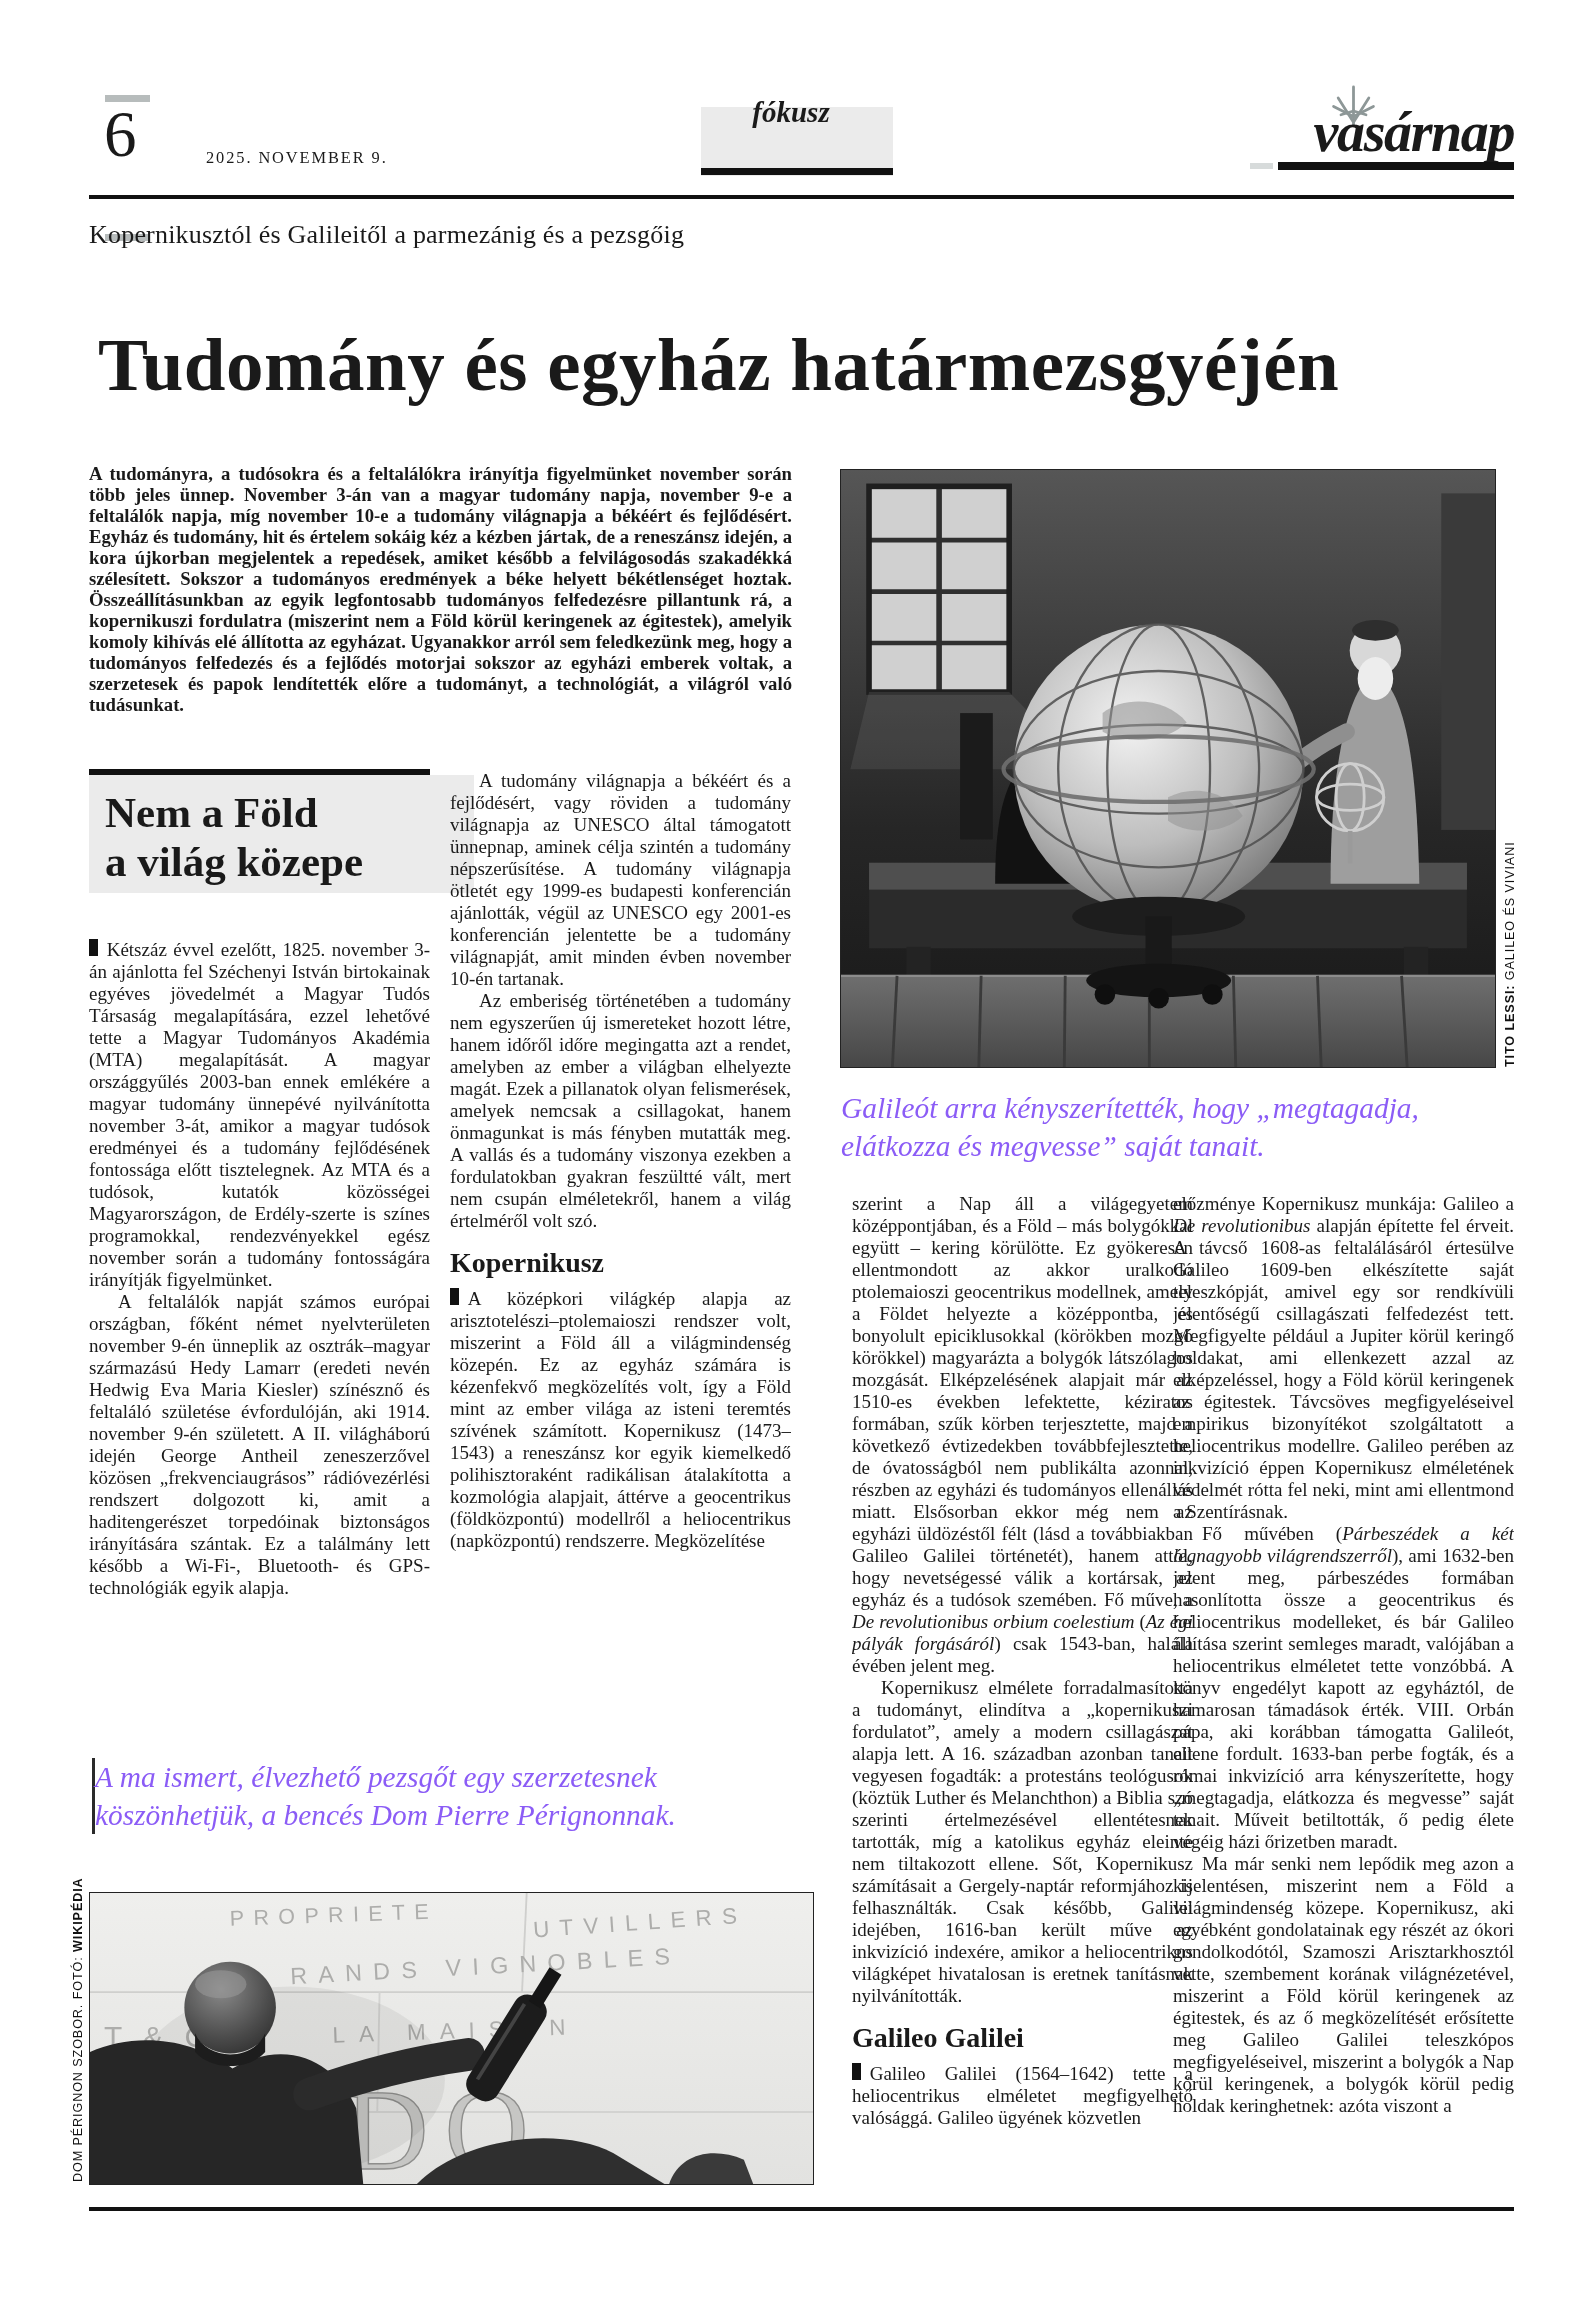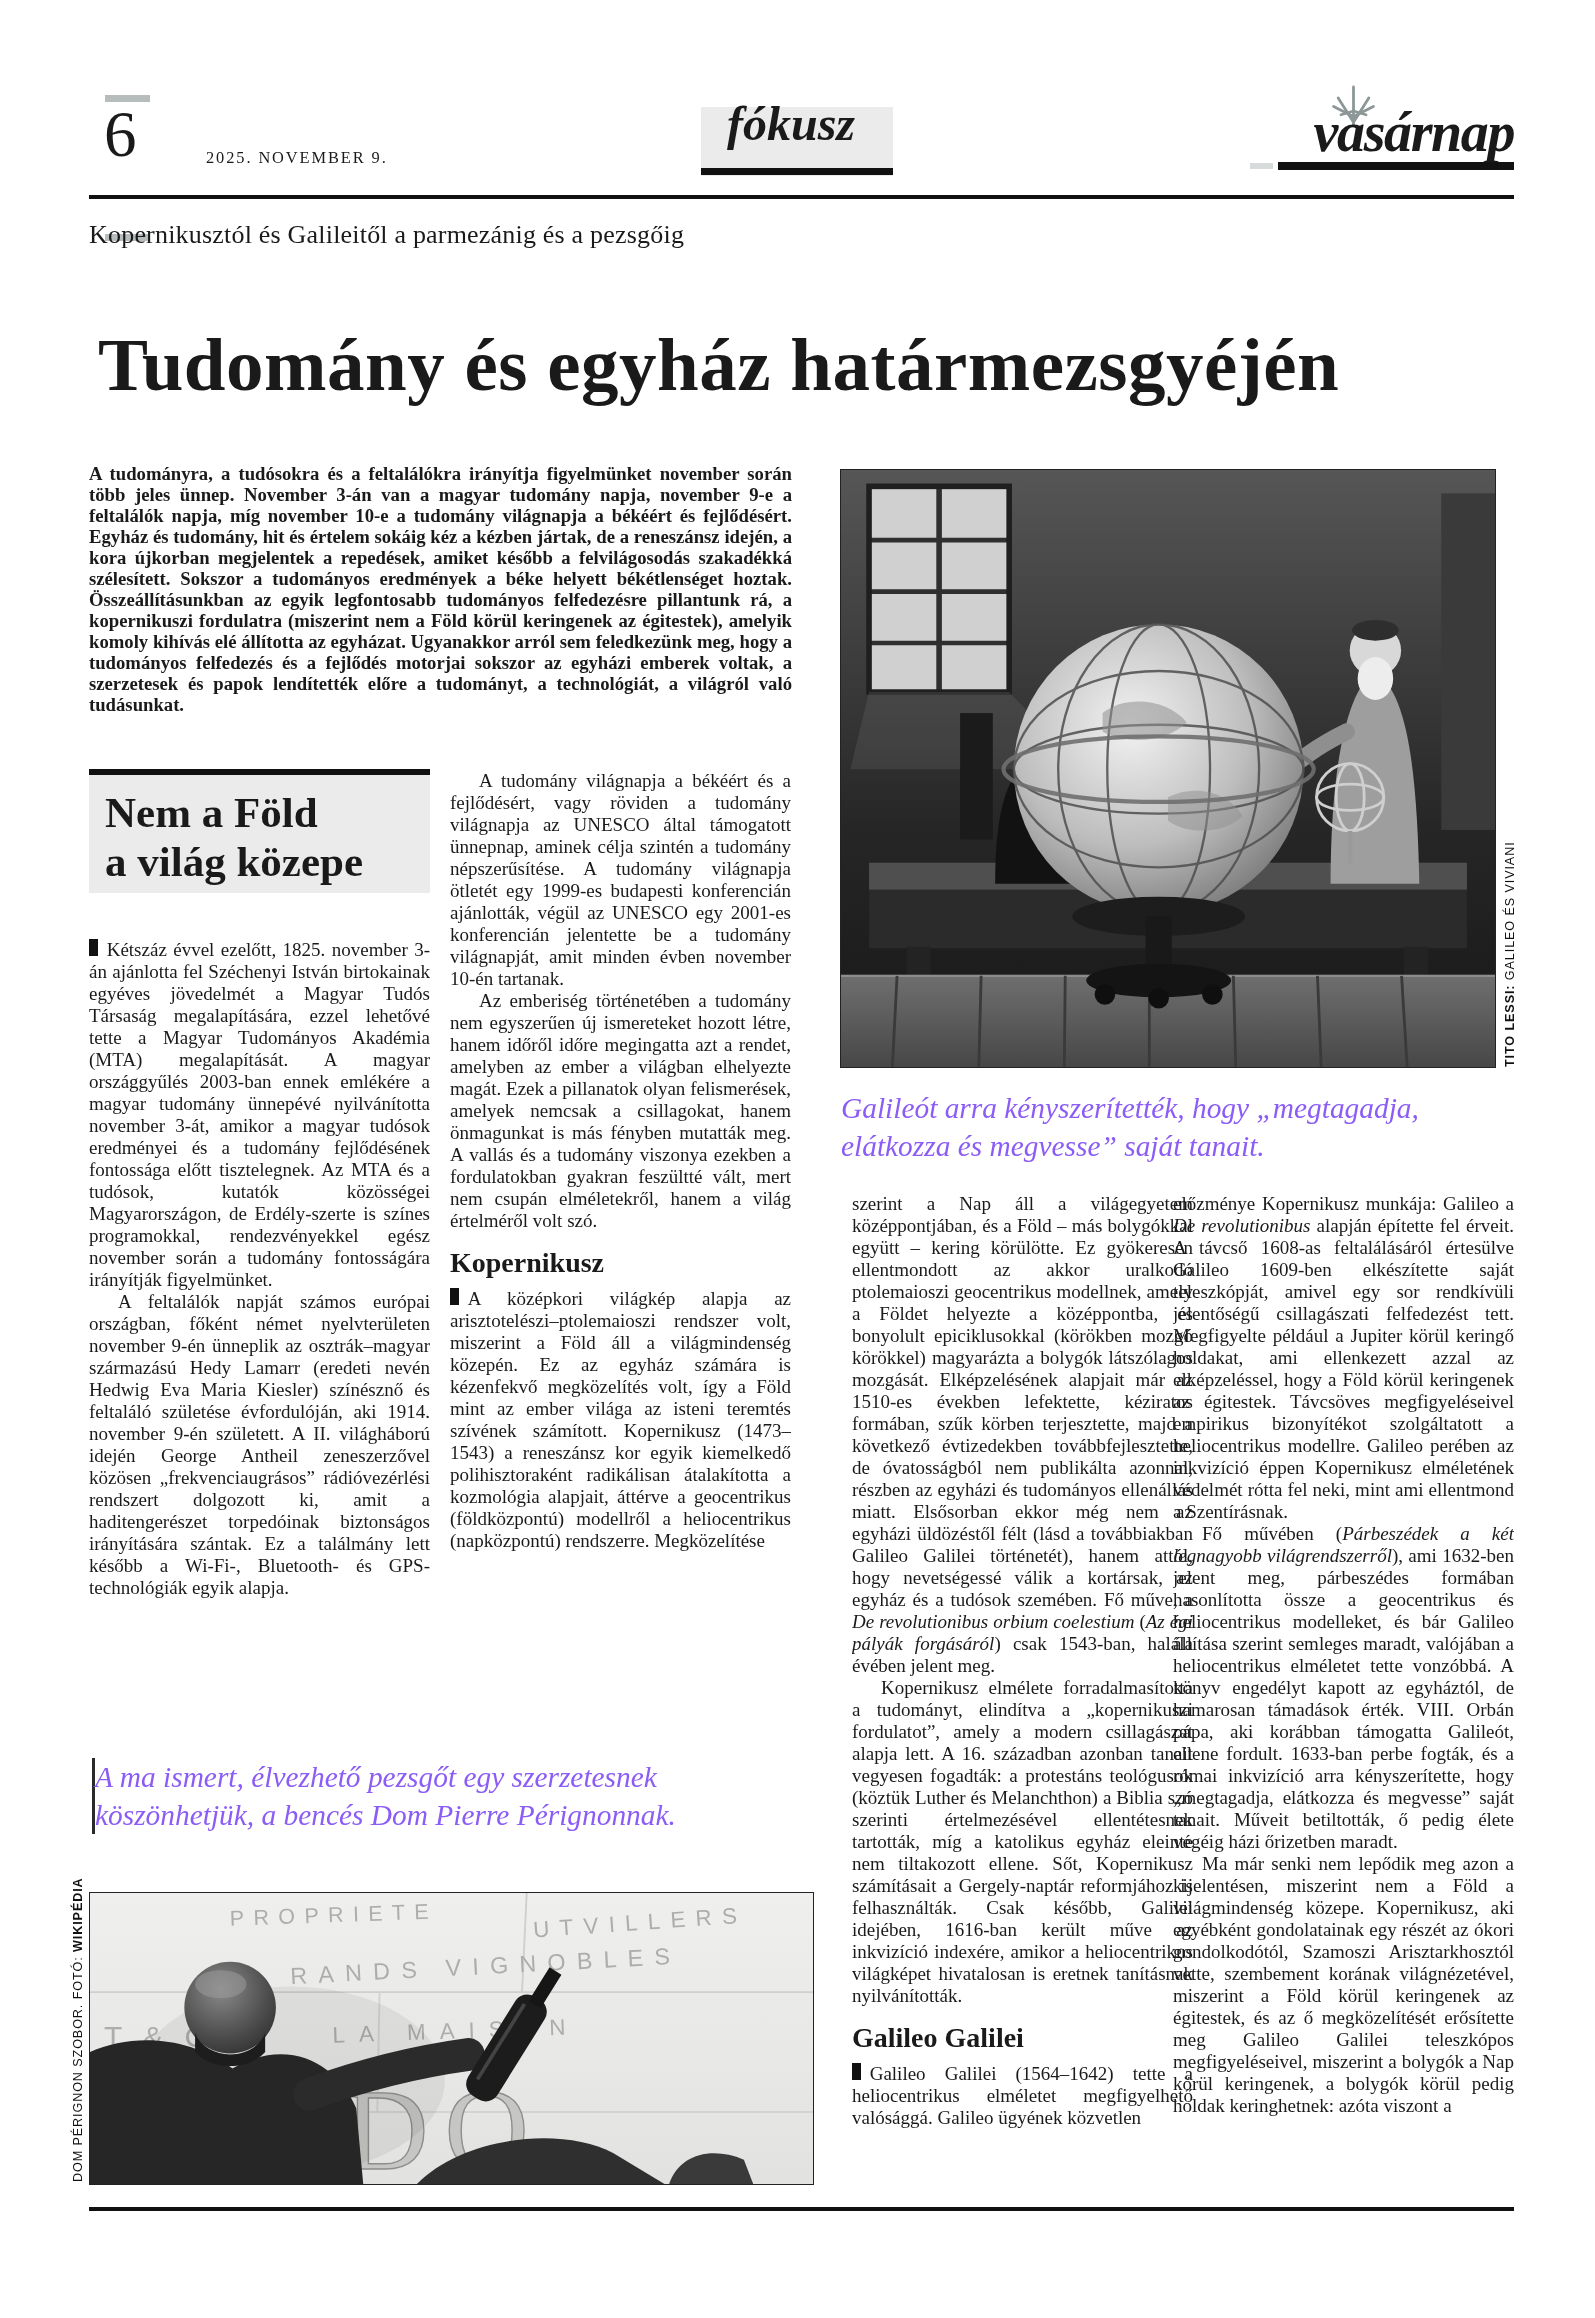--- a/index.html
+++ b/index.html
@@ -7,21 +7,21 @@
         font-family:"Liberation Serif",serif;color:#1a1a1a;overflow:hidden;margin:0 auto;}
 
   
   .mark{position:absolute;background:#b7bcbc;width:45px;height:6.5px;}
   .mark-top{left:105px;top:95px;}
   .mark-bottom{left:105px;top:234px;}
   .page-num{position:absolute;left:104px;top:102px;font-size:65px;line-height:1;font-weight:400;}
   .issue-date{position:absolute;left:206px;top:148px;font-size:16.4px;font-weight:400;letter-spacing:1.9px;}
   .fokusz-box{position:absolute;left:701px;top:107px;width:192px;height:69px;background:#ebebeb;}
   .fokusz-label{position:absolute;left:0;right:12px;top:-11.2px;text-align:center;
-                font-size:48px;font-weight:700;font-style:italic;}
+                font-size:29px;font-weight:700;font-style:italic;}
   .fokusz-bar{position:absolute;left:0;bottom:0.9px;width:100%;height:7px;background:#111;}
   .masthead{position:absolute;right:81px;top:102px;font-size:56px;line-height:1.1;
             font-style:italic;font-weight:700;letter-spacing:-1.4px;}
   .masthead-icon{position:absolute;left:1328px;top:84px;}
   .masthead-bar{position:absolute;left:1278px;top:162px;width:236px;height:7.5px;background:#111;}
   .masthead-mark{position:absolute;left:1250px;top:163px;width:23.4px;height:5.6px;background:#d7dbdb;}
   .header-rule{position:absolute;left:89px;top:195px;width:1425px;height:4.2px;background:#111;}
 
   
   .kicker{position:absolute;left:89px;top:220px;font-size:26px;font-weight:400;letter-spacing:0.2px;}
@@ -40,21 +40,21 @@
   .credit-galileo{left:1503px;top:1067px;}
   .credit-statue{left:71px;top:2182px;}
 
   
   .pull-quote{position:absolute;font-style:italic;font-size:29.4px;line-height:38px;color:#8b5cf6;}
   .quote-photo{left:841px;top:1089px;width:673px;}
   .quote-champagne{left:92px;top:1758px;width:687px;border-left:3.3px solid #2a2a2a;}
 
   
   .side-box-bar{position:absolute;left:89px;top:769px;width:341px;height:5.6px;background:#111;}
-  .side-box{position:absolute;left:89px;top:775px;width:341px;height:118px;background:#ebebeb;
+  .side-box{position:absolute;left:89px;top:775px;width:385px;height:118px;background:#ebebeb;
             padding:0;box-sizing:border-box;}
   .side-box-title{margin:13px 0 0 16px;font-size:43px;line-height:49px;font-weight:700;}
 
   
   .article-col{position:absolute;width:341px;font-size:19px;line-height:22px;
                text-align:justify;overflow:hidden;}
   #col1{left:89px;top:939px;height:791px;}
   #col2{left:450px;top:770px;height:960px;}
   #col3{left:852px;top:1193px;height:992px;}
   #col4{left:1173px;top:1193px;height:992px;}

